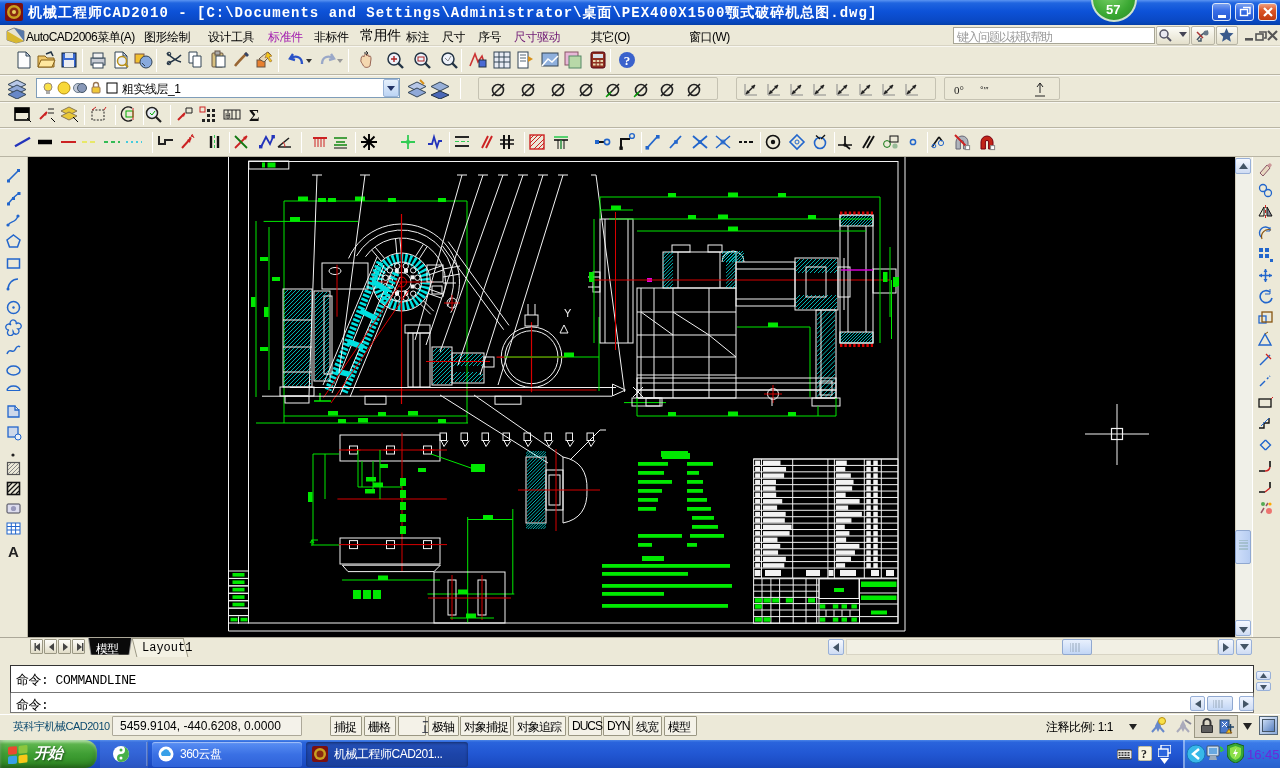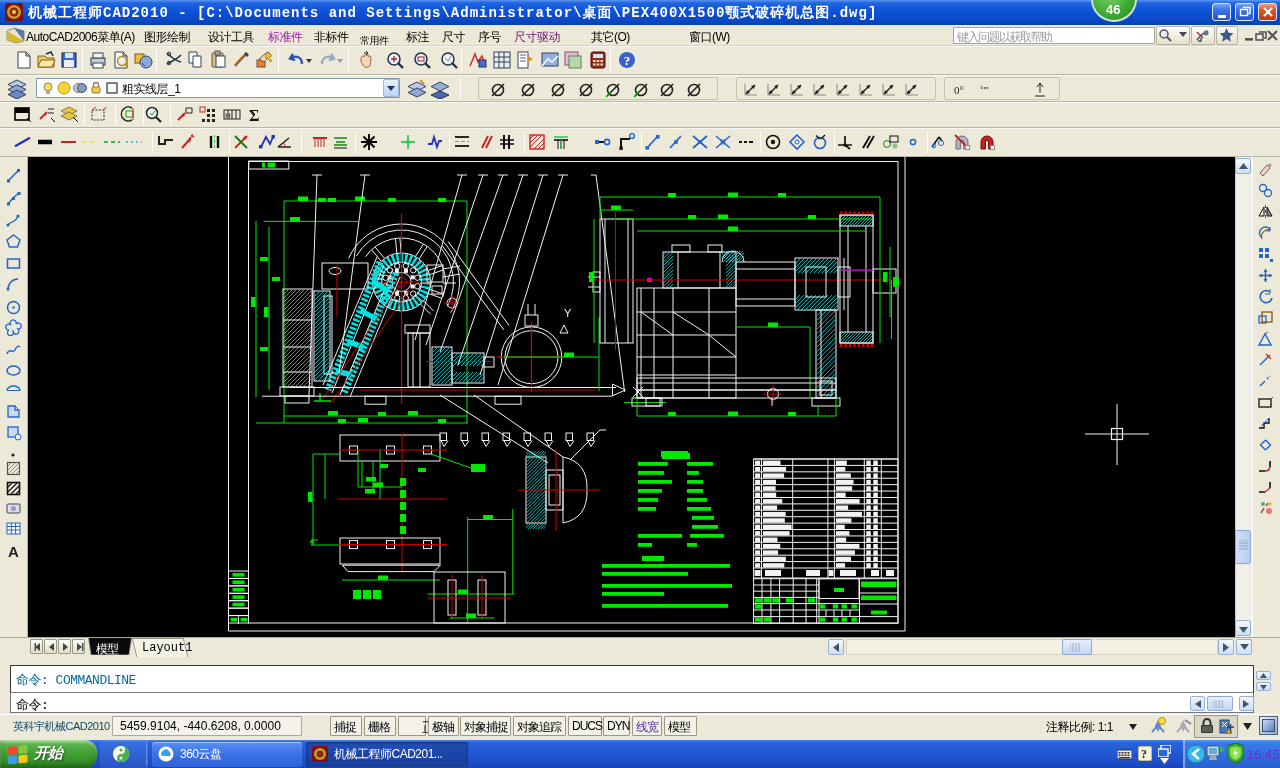--- a/index.html
+++ b/index.html
@@ -10,21 +10,21 @@
 </style></head><body>
 <div class="abs" style="left:0;top:0;width:1280px;height:25px;background:linear-gradient(180deg,#5b94f2 0%,#2065e0 12%,#0d52d8 45%,#0a49c6 80%,#0646b8 92%,#073ea8 100%)"></div>
 <svg class="abs" style="left:5px;top:3px" width="18" height="18" viewBox="0 0 18 18">
     <rect x="0" y="0" width="18" height="18" rx="2" fill="#7a1010"></rect>
     <circle cx="9" cy="9" r="7" fill="#c8a020"></circle>
     <circle cx="9" cy="9" r="4.5" fill="#8a2a10"></circle>
     <circle cx="9" cy="9" r="2" fill="#e8d060"></circle>
   </svg>
 <div class="abs" style="left:28px;top:4px;width:900px;height:18px;color:#fff;font:bold 14px 'Liberation Mono',monospace;white-space:nowrap;letter-spacing:1px">机械工程师CAD2010 - [C:\Documents and Settings\Administrator\桌面\PEX400X1500颚式破碎机总图.dwg]</div>
 <div class="abs" style="left:1091px;top:-24px;width:46px;height:46px;border-radius:50%;background:radial-gradient(circle at 40% 35%,#7fd46c,#3aa832 60%,#2a8426);border:2px solid #cfe3cf;z-index:30"></div>
-<div class="abs" style="left:1106px;top:2px;color:#fff;font:bold 13px 'Liberation Sans';z-index:31">46</div>
+<div class="abs" style="left:1106px;top:2px;color:#fff;font:bold 13px 'Liberation Sans';z-index:31">57</div>
 <div class="abs" style="left:1212px;top:3px;width:19px;height:18px;border-radius:3px;border:1px solid #dce6f8;background:linear-gradient(180deg,#7ba1ef,#3b6fe8 40%,#2356d0)"></div>
 <svg class="abs" style="left:1213.5px;top:3.5px" width="16" height="16" viewBox="0 0 16 16">
     <rect x="4" y="11" width="8" height="3" fill="#fff"></rect>
   </svg>
 <div class="abs" style="left:1235px;top:3px;width:19px;height:18px;border-radius:3px;border:1px solid #dce6f8;background:linear-gradient(180deg,#7ba1ef,#3b6fe8 40%,#2356d0)"></div>
 <svg class="abs" style="left:1236.5px;top:3.5px" width="16" height="16" viewBox="0 0 16 16">
     <rect x="3.5" y="5.5" width="7" height="6" fill="none" stroke="#fff" stroke-width="1.4"></rect>
     <path d="M6 3.5h7v6h-2" fill="none" stroke="#fff" stroke-width="1.4"></path>
   </svg>
 <div class="abs" style="left:1258px;top:3px;width:19px;height:18px;border-radius:3px;border:1px solid #dce6f8;background:linear-gradient(180deg,#f0a080,#dd5526 40%,#c03a10)"></div>
@@ -35,21 +35,21 @@
 <svg class="abs" style="left:6px;top:27px" width="19" height="17" viewBox="0 0 19 17">
     <path d="M1 4 L8 1 L18 4 L18 14 L10 16 L1 13 Z" fill="#e8e4d0" stroke="#888"></path>
     <path d="M1 4 L18 14 L10 16 L1 13 Z" fill="#d8b830"></path>
     <path d="M8 1 L18 4 L18 14" fill="#5878a8"></path>
   </svg>
 <div class="abs" style="left:26px;top:29px;font-size:12px;color:#000;white-space:nowrap;letter-spacing:-0.5px">AutoCAD2006菜单(A)</div>
 <div class="abs" style="left:144px;top:29px;font-size:12px;color:#000;white-space:nowrap;letter-spacing:-0.5px">图形绘制</div>
 <div class="abs" style="left:208px;top:29px;font-size:12px;color:#000;white-space:nowrap;letter-spacing:-0.5px">设计工具</div>
 <div class="abs" style="left:268px;top:29px;font-size:12px;color:#a21caf;white-space:nowrap;letter-spacing:-0.5px">标准件</div>
 <div class="abs" style="left:314px;top:29px;font-size:12px;color:#000;white-space:nowrap;letter-spacing:-0.5px">非标件</div>
-<div class="abs" style="left:360px;top:34px;font-size:10px;color:#000;white-space:nowrap;letter-spacing:-0.5px">常用件</div>
+<div class="abs" style="left:360px;top:27px;font-size:14px;color:#000;white-space:nowrap;letter-spacing:-0.5px">常用件</div>
 <div class="abs" style="left:406px;top:29px;font-size:12px;color:#000;white-space:nowrap;letter-spacing:-0.5px">标注</div>
 <div class="abs" style="left:442px;top:29px;font-size:12px;color:#000;white-space:nowrap;letter-spacing:-0.5px">尺寸</div>
 <div class="abs" style="left:478px;top:29px;font-size:12px;color:#000;white-space:nowrap;letter-spacing:-0.5px">序号</div>
 <div class="abs" style="left:514px;top:29px;font-size:12px;color:#701a75;white-space:nowrap;letter-spacing:-0.5px">尺寸驱动</div>
 <div class="abs" style="left:591px;top:29px;font-size:12px;color:#000;white-space:nowrap;letter-spacing:-0.5px">其它(O)</div>
 <div class="abs" style="left:689px;top:29px;font-size:12px;color:#000;white-space:nowrap;letter-spacing:-0.5px">窗口(W)</div>
 <div class="abs" style="left:953px;top:27px;width:202px;height:17px;background:#fff;border:1px solid #a8a696"></div>
 <div class="abs" style="left:957px;top:29px;font-size:12px;color:#9a9a9a;letter-spacing:-1.5px">键入问题以获取帮助</div>
 <div class="abs" style="left:1156px;top:26px;width:34px;height:19px;background:linear-gradient(180deg,#fdfdf8,#e4e0cc);border:1px solid #b8b5a5;border-radius:2px"></div>
 <svg class="abs" style="left:1158px;top:28px" width="15" height="15" viewBox="0 0 15 15">
@@ -1664,21 +1664,21 @@
 <div class="abs" style="left:1218px;top:639px;width:16px;height:16px;background:linear-gradient(180deg,#f6f9ff,#cfdcf3);border:1px solid #98b0d8;border-radius:2px"></div>
 <svg class="abs" style="left:1223px;top:643px" width="7" height="9" viewBox="0 0 7 9">
     <path d="M0 0 L6 4.5 L0 9 Z" fill="#456"></path>
   </svg>
 <div class="abs" style="left:1236px;top:639px;width:16px;height:16px;background:linear-gradient(180deg,#f6f9ff,#cfdcf3);border:1px solid #98b0d8;border-radius:2px"></div>
 <svg class="abs" style="left:1240px;top:643px" width="9" height="7" viewBox="0 0 9 7">
     <path d="M4.5 7 L9 1 L0 1 Z" fill="#456"></path>
   </svg>
 <div class="abs" style="left:0;top:657px;width:1280px;height:57px;background:#ece9d8"></div>
 <div class="abs" style="left:10px;top:665px;width:1244px;height:28px;background:#fff;border:1px solid #333;border-bottom:1px solid #777"></div>
-<div class="abs" style="left:16px;top:671px;font:13px 'Liberation Mono';color:#0369a1;letter-spacing:-0.5px">命令: COMMANDLINE</div>
+<div class="abs" style="left:16px;top:671px;font:13px 'Liberation Mono';color:#000000;letter-spacing:-0.5px">命令: COMMANDLINE</div>
 <div class="abs" style="left:10px;top:693px;width:1244px;height:20px;background:#fff;border:1px solid #777;border-top:none"></div>
 <div class="abs" style="left:16px;top:696px;font:13px 'Liberation Mono';color:#000;letter-spacing:-0.5px">命令:</div>
 <div class="abs" style="left:1256px;top:671px;width:15px;height:9px;background:linear-gradient(180deg,#f0f5ff,#cfdcf3);border:1px solid #98b0d8;border-radius:2px"></div>
 <div class="abs" style="left:1256px;top:682px;width:15px;height:9px;background:linear-gradient(180deg,#f0f5ff,#cfdcf3);border:1px solid #98b0d8;border-radius:2px"></div>
 <svg class="abs" style="left:1260px;top:673px" width="7" height="5" viewBox="0 0 7 5">
     <path d="M3.5 0 L7 5 L0 5 Z" fill="#456"></path>
   </svg>
 <svg class="abs" style="left:1260px;top:685px" width="7" height="5" viewBox="0 0 7 5">
     <path d="M3.5 5 L7 0 L0 0 Z" fill="#456"></path>
   </svg>
@@ -1708,21 +1708,21 @@
 <div class="abs" style="left:432px;top:719px;font-size:12px;color:#000;letter-spacing:-1px">极轴</div>
 <div class="abs" style="left:460px;top:716px;width:51px;height:20px;background:#f4f2e8;border:1px solid #9a9783;border-radius:1px"></div>
 <div class="abs" style="left:464px;top:719px;font-size:12px;color:#000;letter-spacing:-1px">对象捕捉</div>
 <div class="abs" style="left:513px;top:716px;width:53px;height:20px;background:#f4f2e8;border:1px solid #9a9783;border-radius:1px"></div>
 <div class="abs" style="left:517px;top:719px;font-size:12px;color:#000;letter-spacing:-1px">对象追踪</div>
 <div class="abs" style="left:568px;top:716px;width:34px;height:20px;background:#f4f2e8;border:1px solid #9a9783;border-radius:1px"></div>
 <div class="abs" style="left:572px;top:719px;font-size:12px;color:#000;letter-spacing:-1px">DUCS</div>
 <div class="abs" style="left:603px;top:716px;width:27px;height:20px;background:#f4f2e8;border:1px solid #9a9783;border-radius:1px"></div>
 <div class="abs" style="left:607px;top:719px;font-size:12px;color:#000;letter-spacing:-1px">DYN</div>
 <div class="abs" style="left:632px;top:716px;width:30px;height:20px;background:#f4f2e8;border:1px solid #9a9783;border-radius:1px"></div>
-<div class="abs" style="left:636px;top:719px;font-size:12px;color:#4c1d95;letter-spacing:-1px">线宽</div>
+<div class="abs" style="left:636px;top:719px;font-size:12px;color:#000000;letter-spacing:-1px">线宽</div>
 <div class="abs" style="left:664px;top:716px;width:33px;height:20px;background:#f4f2e8;border:1px solid #9a9783;border-radius:1px"></div>
 <div class="abs" style="left:668px;top:719px;font-size:12px;color:#000;letter-spacing:-1px">模型</div>
 <div class="abs" style="left:1046px;top:719px;font-size:12px;color:#000;letter-spacing:-0.5px">注释比例: 1:1</div>
 <svg class="abs" style="left:1128px;top:723px" width="10" height="8" viewBox="0 0 10 8">
     <path d="M1 1 L5 7 L9 1 Z" fill="#222"></path>
   </svg>
 <svg class="abs" style="left:1148px;top:716px" width="20" height="20" viewBox="0 0 20 20">
     <path d="M10 4 L13 10 L10 16 L7 10 Z" fill="#68c"></path>
     <path d="M4 16 L10 9 L16 16" fill="none" stroke="#68c" stroke-width="2"></path>
     <circle cx="14" cy="5" r="3.5" fill="#f8e048" stroke="#b89010"></circle>

